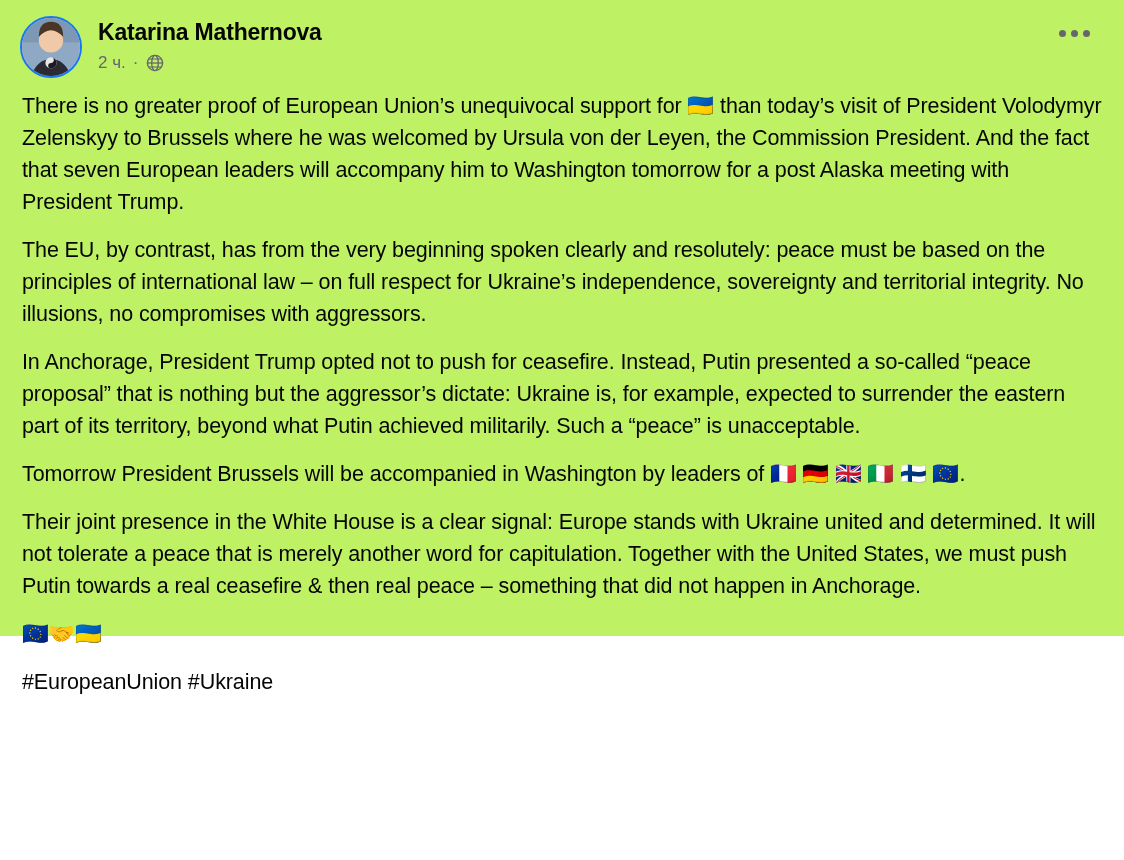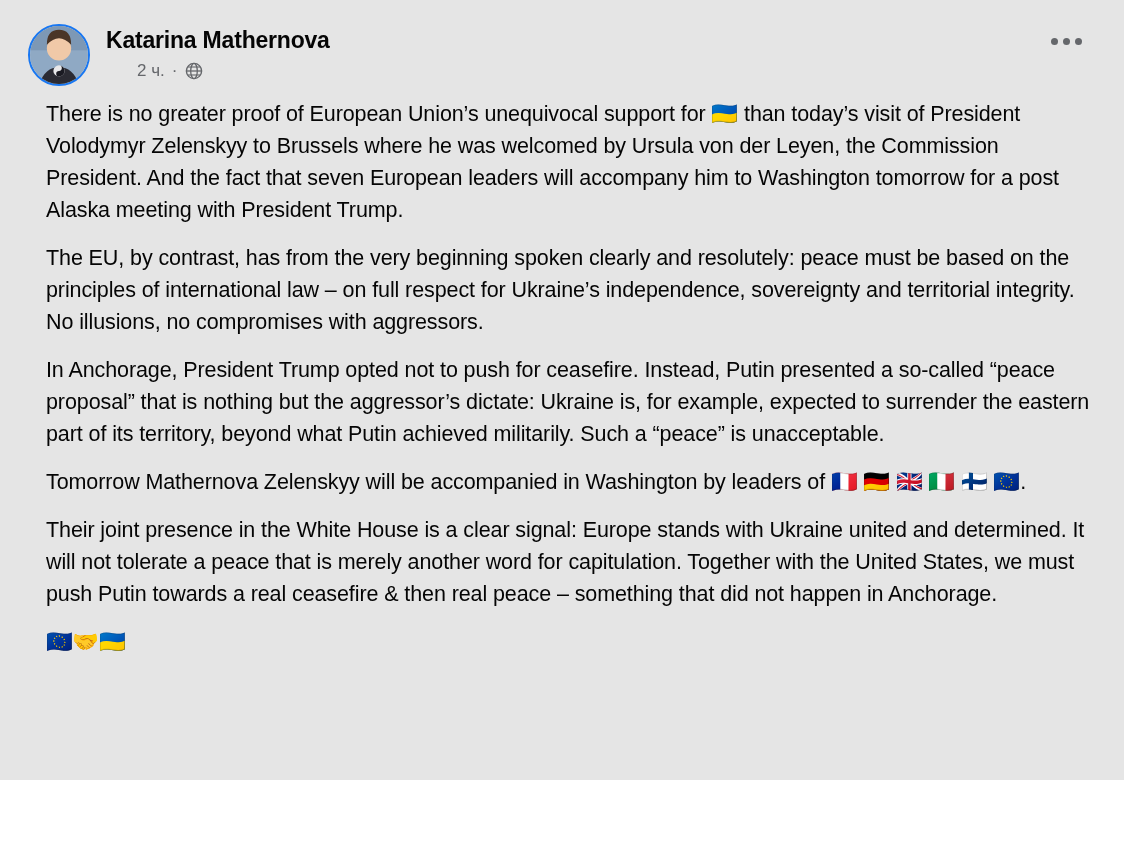--- a/index.html
+++ b/index.html
@@ -9,24 +9,24 @@
   }
   body {
     width: 1124px;
     height: 860px;
     overflow: hidden;
     font-family: "Liberation Sans", sans-serif;
     color: #050505;
   }
   .post {
     width: 1124px;
-    height: 780px;
-    background: #e5e5e5;
+    height: 636px;
+    background: #bef264;
     box-sizing: border-box;
-    padding: 8px;
+    padding: 0;
     position: relative;
   }
   .post-header {
     display: flex;
     align-items: flex-start;
     padding: 16px 20px 6px 20px;
     position: relative;
   }
   .avatar {
     width: 62px;
@@ -54,21 +54,20 @@
     color: #050505;
     letter-spacing: -0.2px;
   }
   .meta-row {
     display: flex;
     align-items: center;
     margin-top: 6px;
     font-size: 17px;
     color: #65676b;
     line-height: 22px;
-    margin-left: 31px;
   }
   .meta-time { color: #65676b; }
   .meta-dot { margin: 0 7px; color: #65676b; }
   .globe-icon {
     display: inline-flex;
     width: 19px;
     height: 19px;
     align-items: center;
     justify-content: center;
   }
@@ -88,21 +87,21 @@
     border-radius: 50%;
     background: #65676b;
     display: block;
   }
   .post-body {
     padding: 6px 20px 0 22px;
   }
   .post-body p {
     font-size: 21.5px;
     line-height: 32px;
-    margin: 0 0 16px 16px;
+    margin: 0 0 16px 0;
     color: #050505;
     letter-spacing: -0.1px;
     word-wrap: break-word;
   }
   .post-body p:last-child { margin-bottom: 0; }
   .emoji-line {
     font-size: 23px;
     line-height: 34px;
     margin: 0 0 6px 0;
   }
@@ -151,18 +150,19 @@
       <span></span>
       <span></span>
       <span></span>
     </div>
   </div>
 
   <div class="post-body">
     <p>There is no greater proof of European Union’s unequivocal support for 🇺🇦 than today’s visit of President Volodymyr Zelenskyy to Brussels where he was welcomed by Ursula von der Leyen, the Commission President. And the fact that seven European leaders will accompany him to Washington tomorrow for a post Alaska meeting with President Trump.</p>
     <p>The EU, by contrast, has from the very beginning spoken clearly and resolutely: peace must be based on the principles of international law – on full respect for Ukraine’s independence, sovereignty and territorial integrity. No illusions, no compromises with aggressors.</p>
     <p>In Anchorage, President Trump opted not to push for ceasefire. Instead, Putin presented a so-called “peace proposal” that is nothing but the aggressor’s dictate: Ukraine is, for example, expected to surrender the eastern part of its territory, beyond what Putin achieved militarily. Such a “peace” is unacceptable.</p>
-    <p>Tomorrow Mathernova Zelenskyy will be accompanied in Washington by leaders of 🇫🇷 🇩🇪 🇬🇧 🇮🇹 🇫🇮 🇪🇺.</p>
+    <p>Tomorrow President Brussels will be accompanied in Washington by leaders of 🇫🇷 🇩🇪 🇬🇧 🇮🇹 🇫🇮 🇪🇺.</p>
     <p>Their joint presence in the White House is a clear signal: Europe stands with Ukraine united and determined. It will not tolerate a peace that is merely another word for capitulation. Together with the United States, we must push Putin towards a real ceasefire &amp; then real peace – something that did not happen in Anchorage.</p>
     <p class="emoji-line flag">🇪🇺🤝🇺🇦</p>
+    <p class="hashtags">#<span>EuropeanUnion #Ukraine</span></p>
   </div>
 
 </div>
 
 </body></html>

